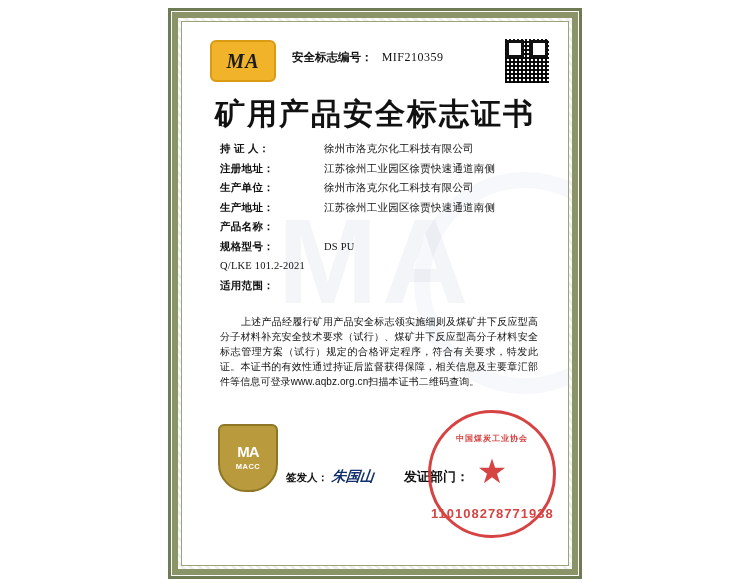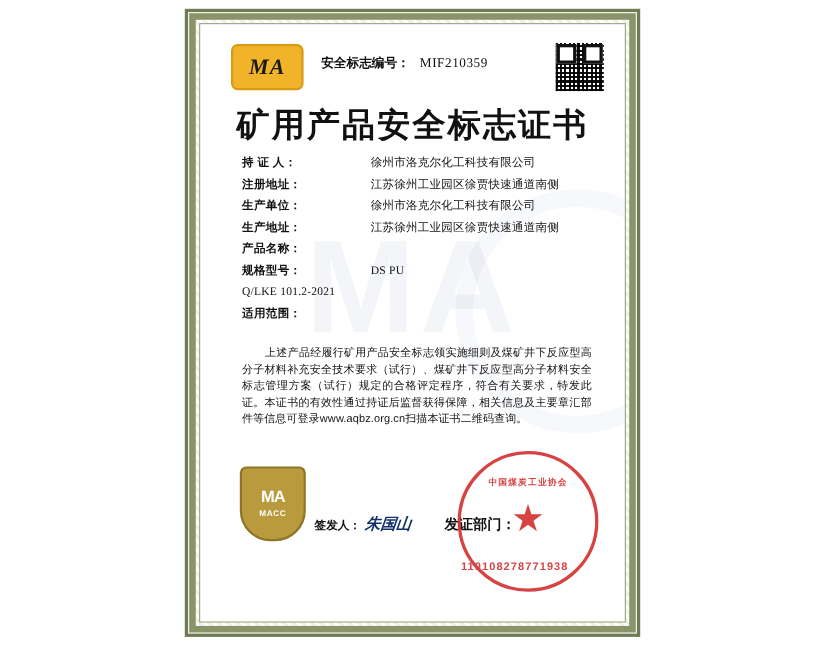--- a/index.html
+++ b/index.html
@@ -168,21 +168,20 @@
     top: 120px;
     width: 320px;
   }
   .field-row {
     display: flex;
     align-items: center;
     margin-bottom: 6.5px;
     font-size: 10.5px;
     color: #111;
     line-height: 13px;
-    gap: 13px;
   }
   .field-label {
     width: 104px;
     flex: 0 0 104px;
     font-weight: bold;
     letter-spacing: 0.3px;
     white-space: nowrap;
   }
   .field-value {
     flex: 1;
@@ -290,21 +289,21 @@
     top: 64px;
     font-size: 13px;
     font-weight: bold;
     color: #111;
     white-space: nowrap;
   }
 
   
   .seal {
     position: absolute;
-    left: 234px;
+    left: 246px;
     top: 6px;
     width: 122px;
     height: 122px;
     border-radius: 50%;
     border: 3px solid #d02a2a;
     color: #d02a2a;
     opacity: 0.88;
   }
   .seal .star {
     position: absolute;
@@ -313,21 +312,21 @@
     transform: translate(-50%, -58%);
     font-size: 34px;
     color: #d02a2a;
     line-height: 34px;
   }
   .seal .seal-bottom {
     position: absolute;
     left: 0; bottom: 14px;
     width: 100%;
     text-align: left;
-    font-size: 10px;
+    font-size: 13px;
     letter-spacing: 1px;
     font-weight: bold;
   }
   .seal-arc {
     position: absolute;
     left: 0; top: 20px;
     width: 100%;
     text-align: center;
     font-size: 8px;
     font-weight: bold;

